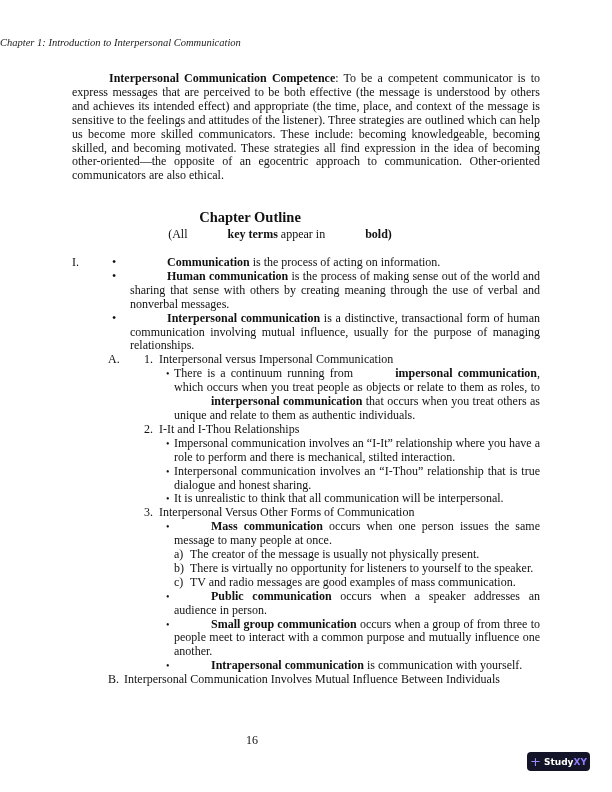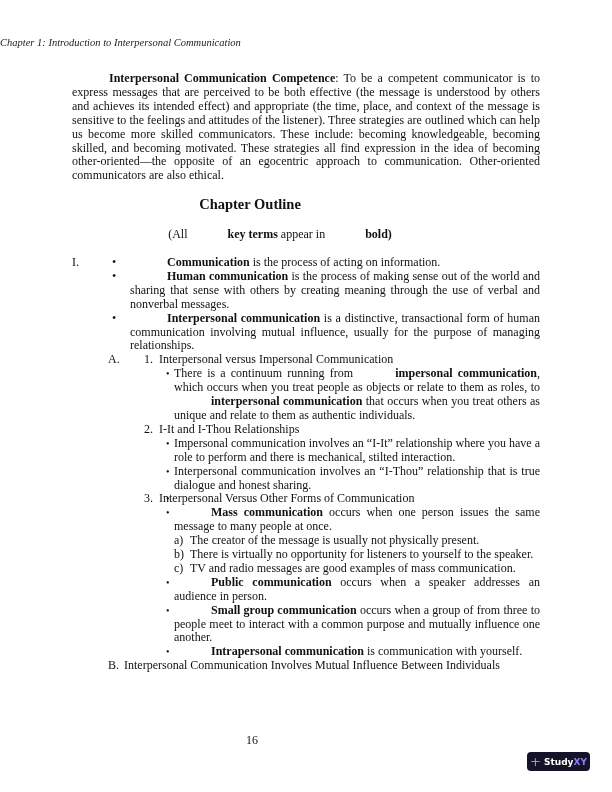--- a/index.html
+++ b/index.html
@@ -2,21 +2,21 @@
 <html><head>
 <meta charset="utf-8">
 <style>
   html, body { margin: 0; padding: 0; background: #ffffff; }
   body { width: 612px; height: 792px; position: relative; overflow: hidden;
          font-family: "Liberation Serif", "DejaVu Serif", serif; color: #111; }
   .header { position: absolute; top: 37px; left: 0; width: 544px; text-align: left;
             font-style: italic; font-size: 10.5px; color: #222; }
   .intro { position: absolute; top: 72px; left: 72px; width: 468px; font-size: 12px;
            line-height: 13.9px; text-align: justify; }
-  .outline-title { position: absolute; top: 196px; left: 0; width: 500px; text-align: center;
+  .outline-title { position: absolute; top: 209px; left: 0; width: 500px; text-align: center;
                    font-weight: bold; font-size: 14.5px; }
   .outline-sub { position: absolute; top: 227px; left: 0; width: 560px; text-align: center;
                  font-size: 12px; }
   .outline { position: absolute; top: 256px; left: 72px; width: 468px; font-size: 12px; line-height: 13.9px; }
   .row { position: relative; }
   .lvl-roman { padding-left: 36px; }
   .lvl-roman .mk { position: absolute; left: 0; }
   .lvl-b1 { padding-left: 58px; text-align: justify; }
   .lvl-b1 .mk { position: absolute; left: 40px; }
   .lvl-A { padding-left: 52px; }
@@ -82,20 +82,21 @@
   <div class="row lvl-b2">
     <span class="mk">•</span>
     <span>Impersonal communication involves an “I-It” relationship where you have a role to perform and there is mechanical, stilted interaction.</span>
   </div>
   <div class="row lvl-b2">
     <span class="mk">•</span>
     <span>Interpersonal communication involves an “I-Thou” relationship that is true dialogue and honest sharing.</span>
   </div>
   <div class="row lvl-b2">
     <span class="mk">•</span>
+    <span>It is unrealistic to think that all communication will be interpersonal.</span>
   </div>
 
   <div class="row lvl-1">
     <span class="mk">3.</span>
     <span>Interpersonal Versus Other Forms of Communication</span>
   </div>
   <div class="row lvl-b2">
     <span class="mk">•</span>
     <b>Mass communication</b><span> occurs when one person issues the same message to many people at once.</span>
   </div>

